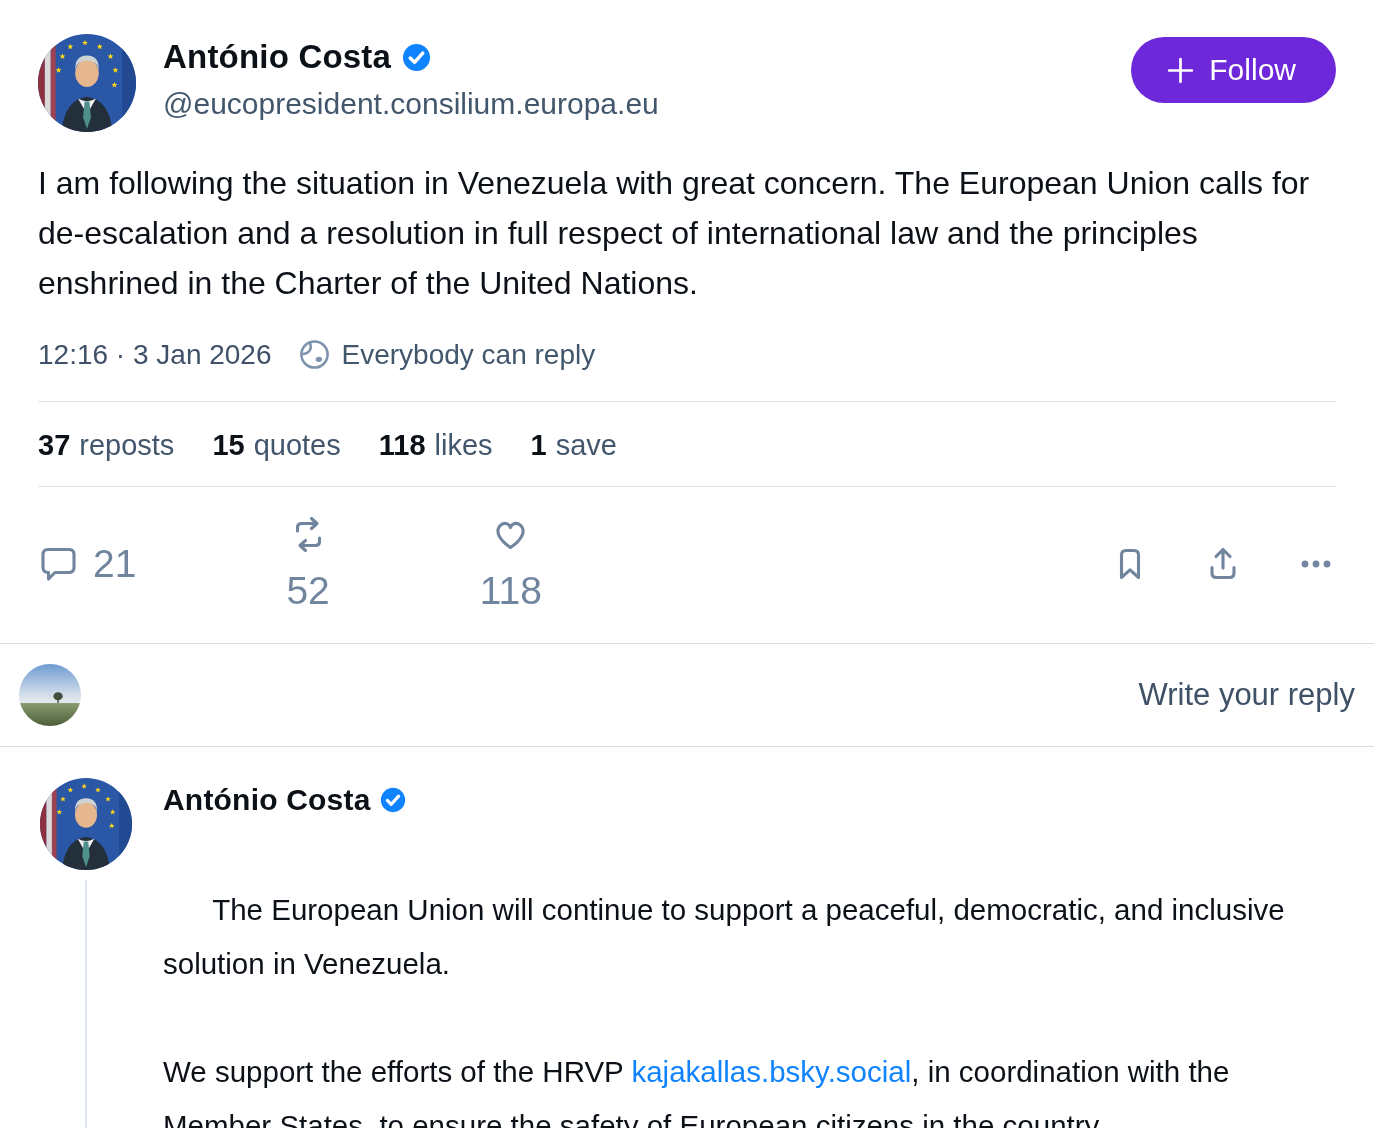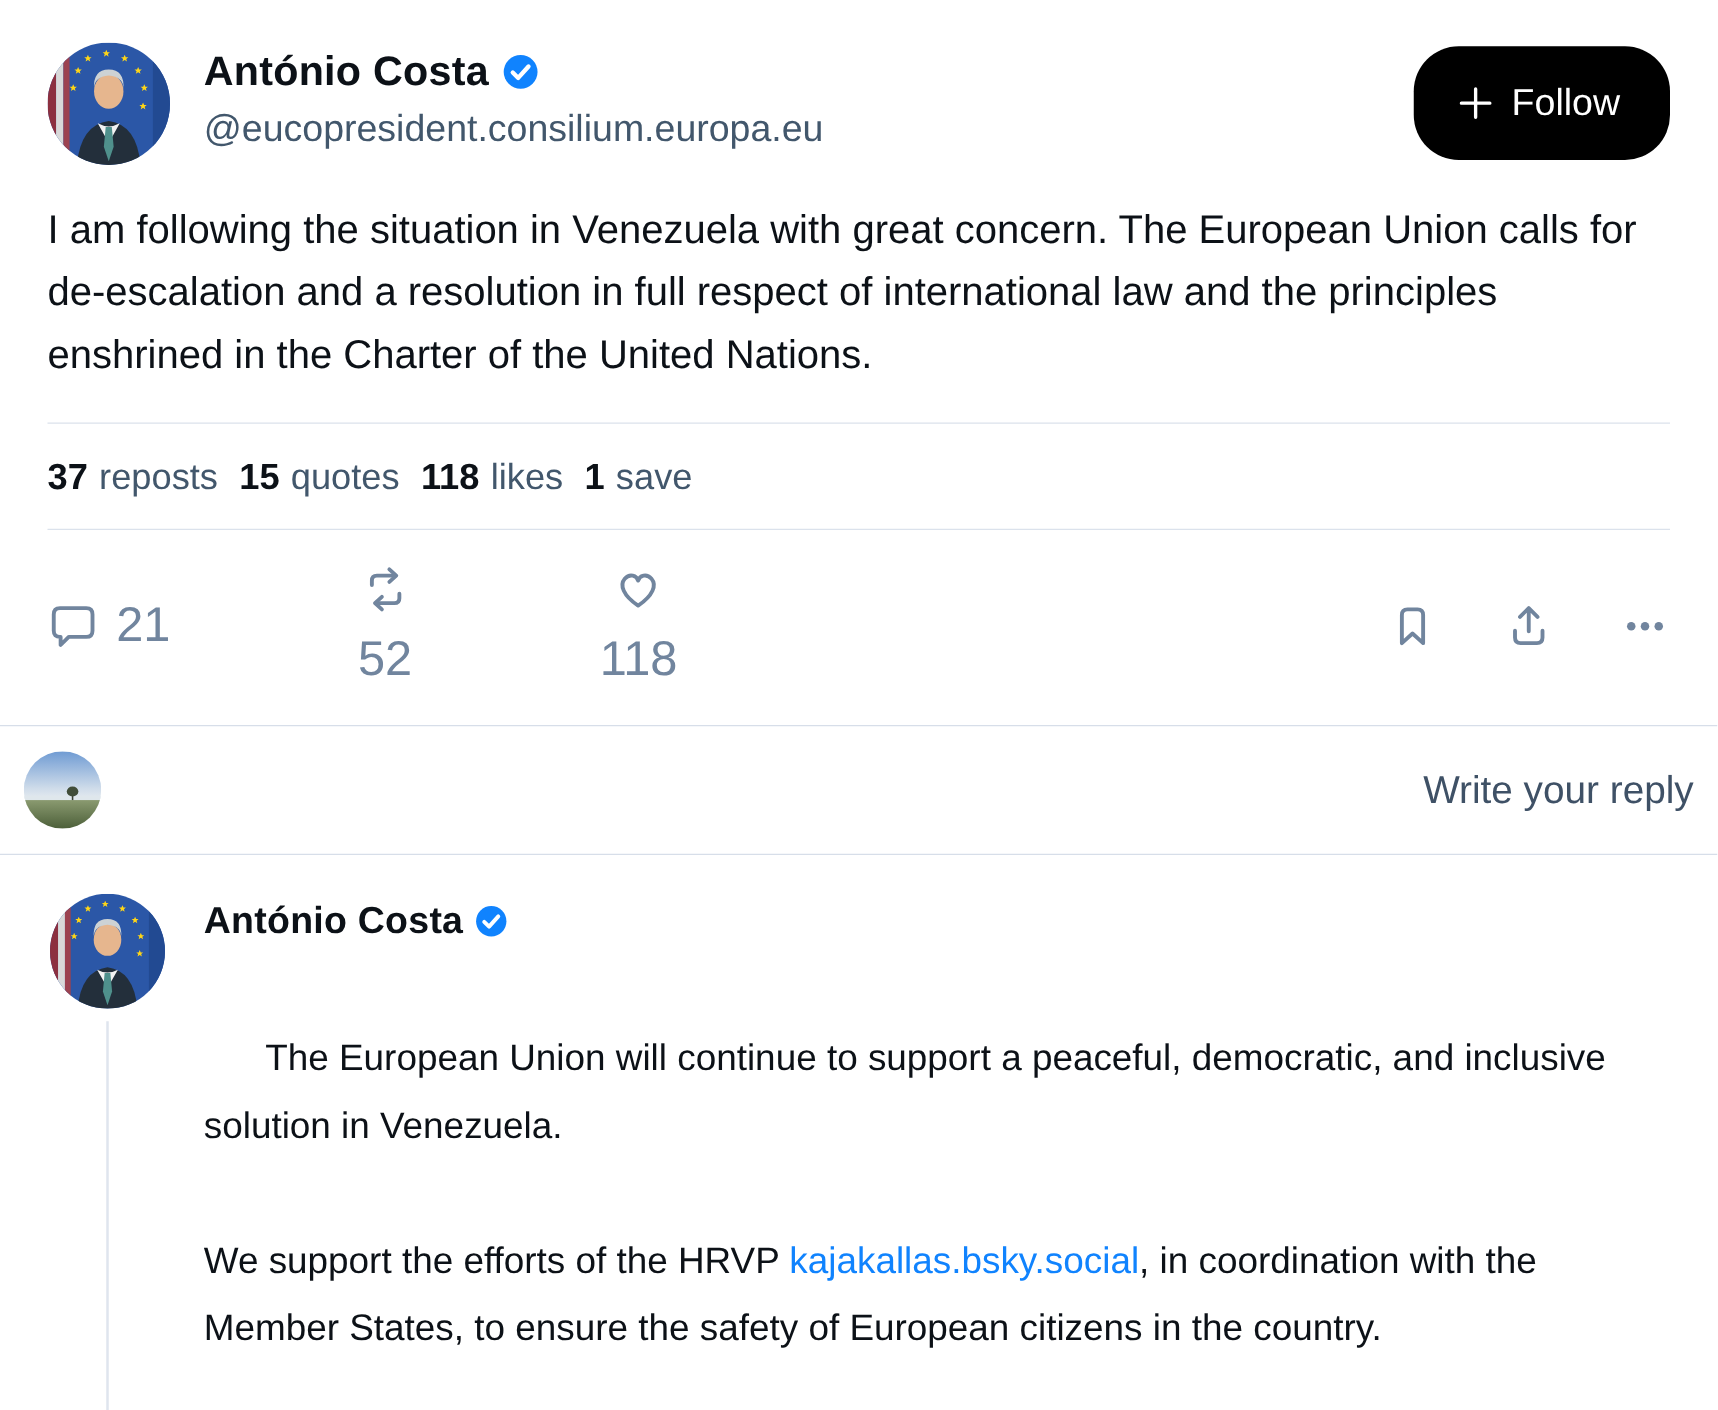--- a/index.html
+++ b/index.html
@@ -15,38 +15,38 @@
   
   .post-header { display: flex; align-items: flex-start; margin-top: 34px; }
   .avatar-lg { width: 98px; height: 98px; border-radius: 50%; overflow: hidden; flex: none; }
   .avatar-lg svg, .avatar-md svg, .avatar-sm svg { display: block; width: 100%; height: 100%; }
   .header-info { margin-left: 27px; padding-top: 4px; }
   .name-row { display: flex; align-items: center; gap: 11px; }
   .display-name { font-size: 33px; font-weight: bold; letter-spacing: 0.2px; }
   .badge-lg { width: 29px; height: 29px; flex: none; }
   .handle { margin-top: 11px; font-size: 30px; color: #42576c; }
   .follow-btn {
-    margin-left: auto; margin-top: 3px; height: 91px; padding: 0 40px 0 34px;
-    border: none; border-radius: 36px; background: #000000; color: #ffffff;
+    margin-left: auto; margin-top: 3px; height: 66px; padding: 0 40px 0 34px;
+    border: none; border-radius: 36px; background: #6d28d9; color: #ffffff;
     display: flex; align-items: center; gap: 13px; font-size: 30px;
     font-family: inherit; cursor: pointer;
   }
 
   
   .post-body { margin-top: 26px; font-size: 32px; line-height: 50px; max-width: 1300px; }
 
   
   .meta-row { display: flex; align-items: center; margin-top: 30px; font-size: 28px; color: #3f5068; }
   .globe-icon { width: 33px; height: 33px; margin-left: 26px; margin-right: 11px; color: #7d92ac; }
   .reply-setting { color: #42576c; }
 
   .divider-inset { border: none; border-top: 1px solid #dbe2ec; margin: 30px 0 0 0; }
 
   
-  .stats-row { display: flex; gap: 17px; padding: 27px 0 24px 0; font-size: 29px; align-items: baseline; }
+  .stats-row { display: flex; gap: 38px; padding: 27px 0 24px 0; font-size: 29px; align-items: baseline; }
   .stat { display: flex; gap: 9px; align-items: baseline; }
   .stat-value { font-weight: bold; color: #0c1117; }
   .stat-label { color: #42576c; }
 
   
   .actions-row { display: flex; align-items: center; padding: 27px 0 30px 0; color: #71859e; }
   .action { display: flex; align-items: center; gap: 14px; font-size: 39px; background: none; border: none; color: #71859e; font-family: inherit; cursor: pointer; padding: 0; }
   .action + .action { margin-left: 150px; flex-direction: column; }
   .action svg { width: 41px; height: 41px; }
   .actions-right { margin-left: auto; display: flex; align-items: center; gap: 53px; }
@@ -117,20 +117,29 @@
     <button class="follow-btn">
       <svg width="31" height="31" viewBox="0 0 30 30">
         <path d="M15 4 V26 M4 15 H26" stroke="#ffffff" stroke-width="2.6" stroke-linecap="round" fill="none"></path>
       </svg>
       <span>Follow</span>
     </button>
   </div>
 
   <div class="post-body">I am following the situation in Venezuela with great concern. The European Union calls for de-escalation and a resolution in full respect of international law and the principles enshrined in the Charter of the United Nations.</div>
 
+  <div class="meta-row">
+    <span>12:16 · 3 Jan 2026</span>
+    <svg class="globe-icon" viewBox="0 0 34 34">
+      <circle cx="17" cy="17" r="13.5" fill="none" stroke="currentColor" stroke-width="2.6"></circle>
+      <path d="M12.5 5.5 C14.5 11 12 15.5 5.5 16.5" fill="none" stroke="currentColor" stroke-width="2.6" stroke-linecap="round"></path>
+      <path d="M19 20 q4.5 -2 6 1.5 q-0.5 4 -4.5 3 q-4 -1 -1.5 -4.5 z" fill="currentColor"></path>
+    </svg>
+    <span class="reply-setting">Everybody can reply</span>
+  </div>
 
   <hr class="divider-inset">
 
   <div class="stats-row">
     <span class="stat">
       <span class="stat-value">37</span>
       <span class="stat-label">reposts</span>
     </span>
     <span class="stat">
       <span class="stat-value">15</span>

